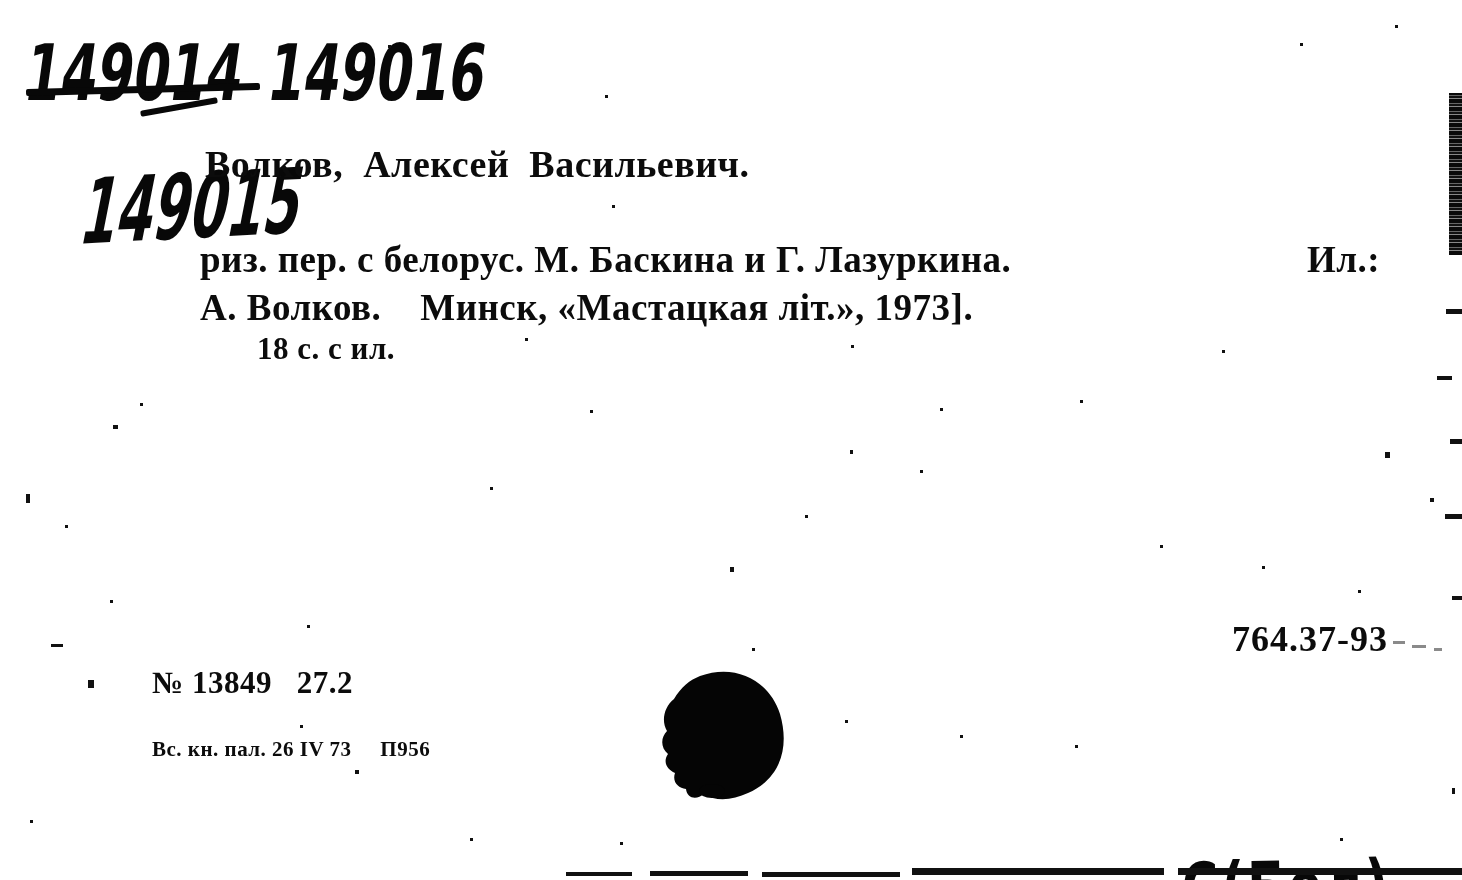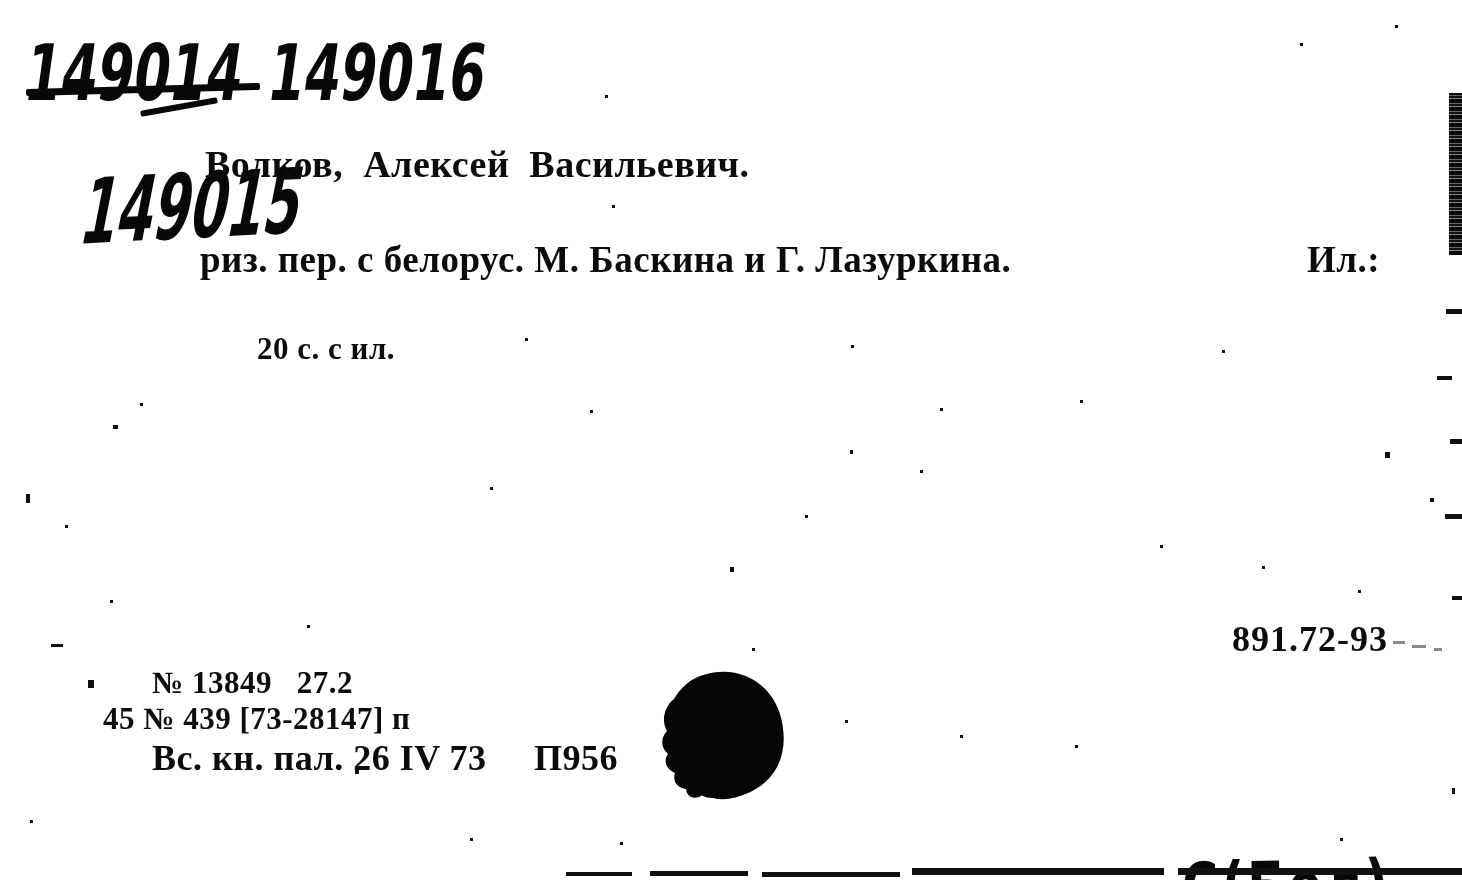--- a/index.html
+++ b/index.html
@@ -35,21 +35,21 @@
     display:flex;justify-content:space-between;
     white-space:normal;
   }
   .bodyline2 span{white-space:pre;}
   .bodyline3{left:200px;top:286px;font-size:37px;}
   .pagination{left:257px;top:331px;font-size:31px;}
   .formatline{left:257px;top:365px;font-size:31px;}
   .indexcode{left:1232px;top:618px;font-size:36px;letter-spacing:1px;}
   .reg1{left:152px;top:665px;font-size:31px;}
   .reg2{left:103px;top:701px;font-size:31px;}
-  .reg3{left:152px;top:737px;font-size:36px;}
+  .reg3{left:152px;top:737px;font-size:21px;}
 
   
   .hand{
     position:absolute;
     font-family:"DejaVu Sans", sans-serif;
     font-weight:700;
     color:#080808;
     white-space:pre;
   }
   .hw-top{left:28px;top:28px;font-size:52px;display:flex;gap:26px;
@@ -89,26 +89,26 @@
   <div class="hand hw-second">
     <span class="num">149015</span>
   </div>
   <div class="mark overline5"></div>
 
   <div class="typed author">Волков, Алексей Васильевич.</div>
   <div class="typed bodyline2">
     <span>риз. пер. с белорус. М. Баскина и Г. Лазуркина.</span>
     <span>Ил.:</span>
   </div>
-  <div class="typed pagination">20 с. с ил.</div>
+  <div class="typed bodyline3">А. Волков.    Минск, «Мастацкая літ.», 1973].</div>
+  <div class="typed pagination">18 с. с ил.</div>
 
-  <div class="typed indexcode">891.72-93</div>
+  <div class="typed indexcode">764.37-93</div>
 
   <div class="typed reg1">№ 13849   27.2</div>
-  <div class="typed reg2">45 № 439 [73-28147] п</div>
   <div class="typed reg3">Вс. кн. пал. 26 IV 73     П956</div>
 
   <div class="hand hw-class">
     <span class="txt">С(Бел)</span>
   </div>
 
   <svg class="blot" width="1462" height="880" viewBox="0 0 1462 880">
     <path fill="#050505" d="M 700 676
       C 735 663 769 680 780 714
       C 790 748 780 779 748 793

